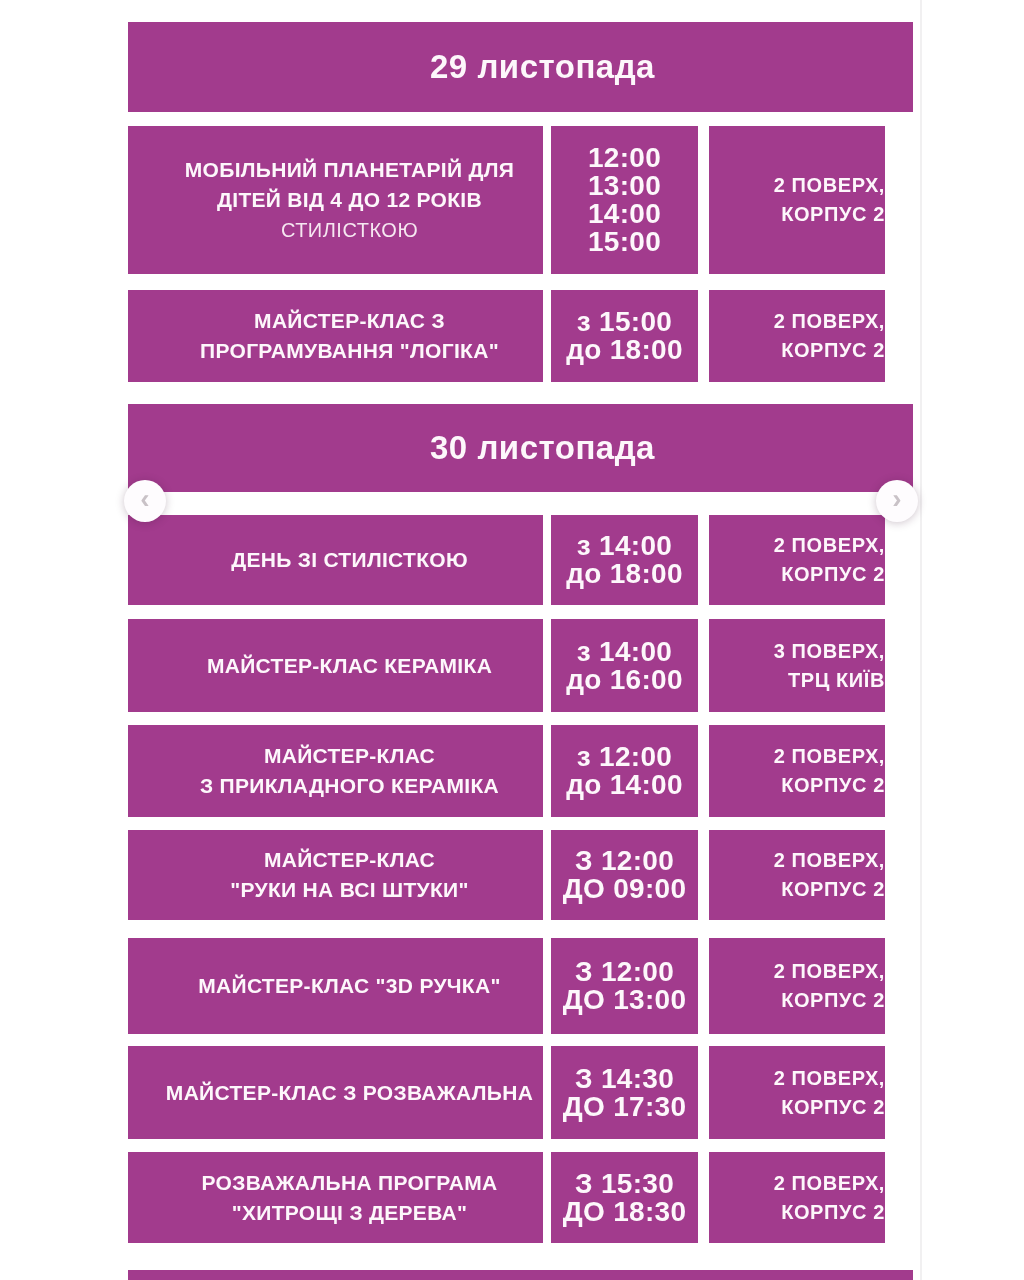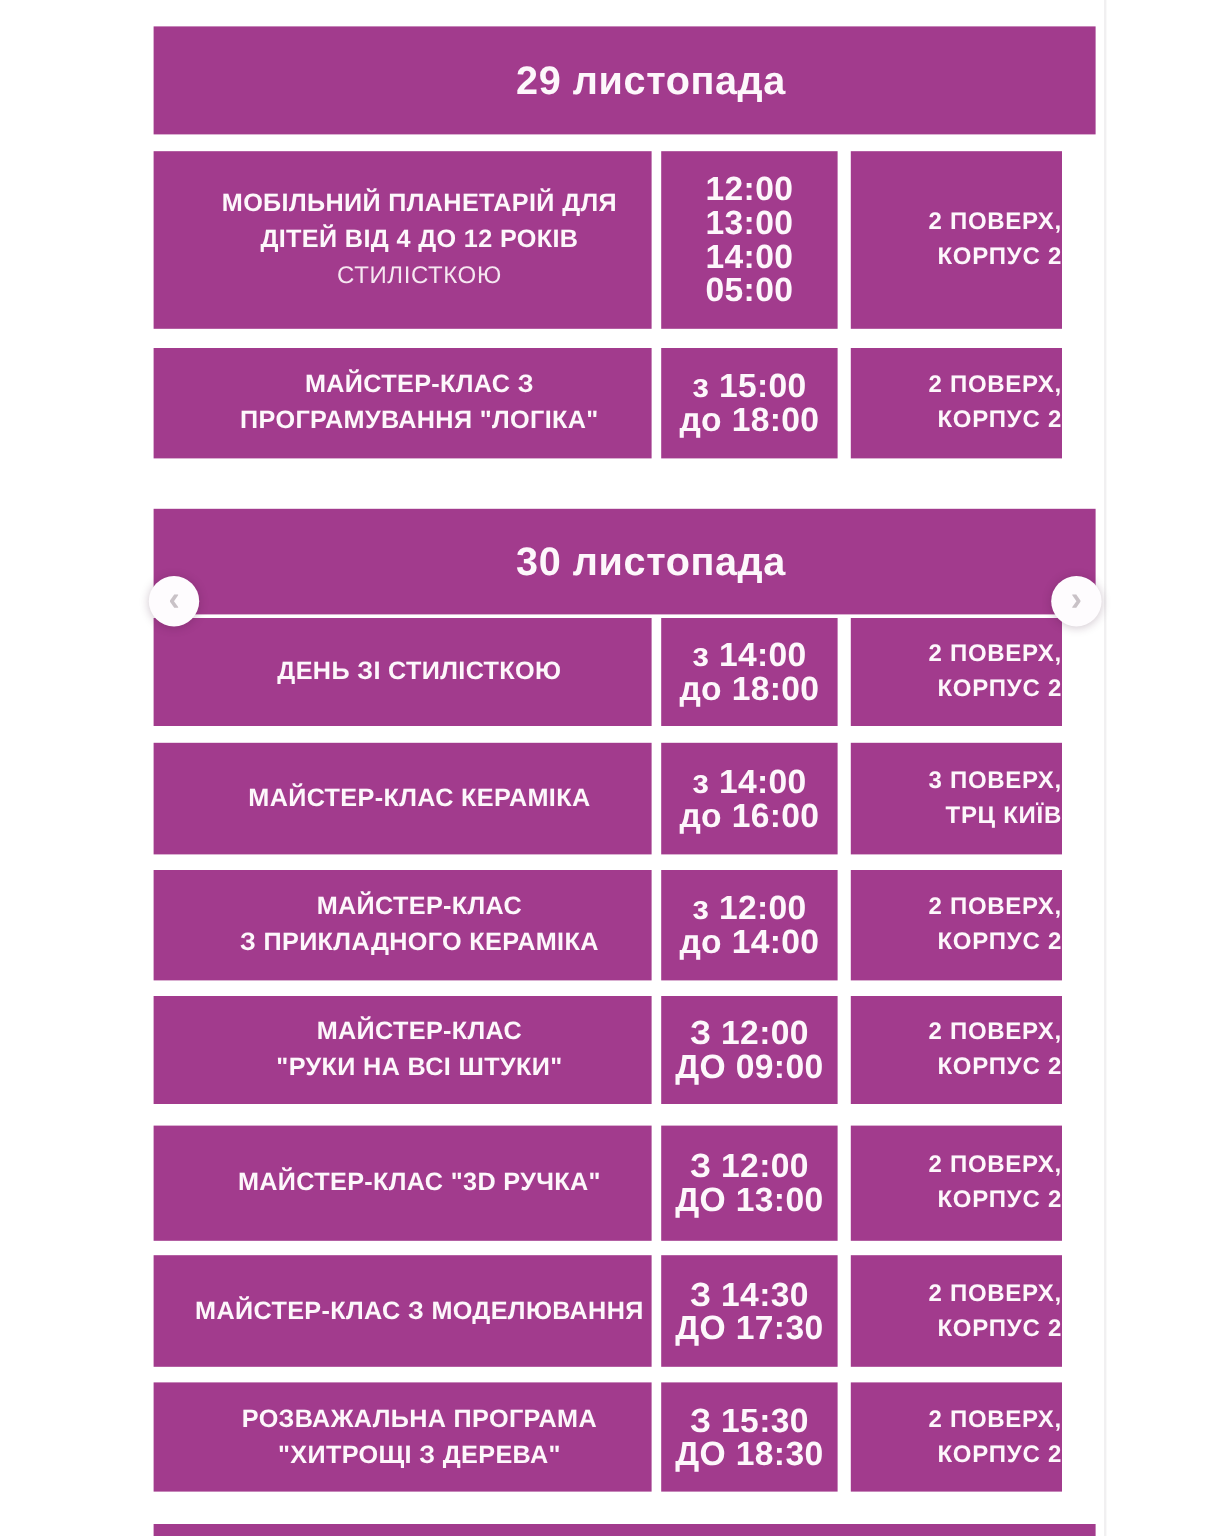--- a/index.html
+++ b/index.html
@@ -43,21 +43,21 @@
     <div class="row" style="top:126px; height:148px;">
       <div class="cell cell-title">
         <span class="title-line">МОБІЛЬНИЙ ПЛАНЕТАРІЙ ДЛЯ</span>
         <span class="title-line">ДІТЕЙ ВІД 4 ДО 12 РОКІВ</span>
         <span class="note-line">СТИЛІСТКОЮ</span>
       </div>
       <div class="cell cell-time">
         <span class="time-line">12:00</span>
         <span class="time-line">13:00</span>
         <span class="time-line">14:00</span>
-        <span class="time-line">05:00</span>
+        <span class="time-line">15:00</span>
       </div>
       <div class="cell cell-loc">
         <span class="loc-line">2 ПОВЕРХ,</span>
         <span class="loc-line">КОРПУС 2</span>
       </div>
     </div>
 
     <div class="row" style="top:290px; height:92px;">
       <div class="cell cell-title">
         <span class="title-line">МАЙСТЕР-КЛАС  З</span>
@@ -66,21 +66,21 @@
       <div class="cell cell-time">
         <span class="time-line">з 15:00</span>
         <span class="time-line">до 18:00</span>
       </div>
       <div class="cell cell-loc">
         <span class="loc-line">2 ПОВЕРХ,</span>
         <span class="loc-line">КОРПУС 2</span>
       </div>
     </div>
 
-    <div class="block date-header" style="top:404px; height:88px;margin-top:20px;">30 листопада</div>
+    <div class="block date-header" style="top:404px; height:88px;">30 листопада</div>
 
     <div class="row" style="top:515px; height:90px;">
       <div class="cell cell-title">
         <span class="title-line">ДЕНЬ ЗІ СТИЛІСТКОЮ</span>
       </div>
       <div class="cell cell-time">
         <span class="time-line">з 14:00</span>
         <span class="time-line">до 18:00</span>
       </div>
       <div class="cell cell-loc">
@@ -142,21 +142,21 @@
         <span class="time-line">ДО 13:00</span>
       </div>
       <div class="cell cell-loc">
         <span class="loc-line">2 ПОВЕРХ,</span>
         <span class="loc-line">КОРПУС 2</span>
       </div>
     </div>
 
     <div class="row" style="top:1046px; height:93px;">
       <div class="cell cell-title">
-        <span class="title-line">МАЙСТЕР-КЛАС З МОДЕЛЮВАННЯ</span>
+        <span class="title-line">МАЙСТЕР-КЛАС З РОЗВАЖАЛЬНА</span>
       </div>
       <div class="cell cell-time">
         <span class="time-line">З 14:30</span>
         <span class="time-line">ДО 17:30</span>
       </div>
       <div class="cell cell-loc">
         <span class="loc-line">2 ПОВЕРХ,</span>
         <span class="loc-line">КОРПУС 2</span>
       </div>
     </div>

